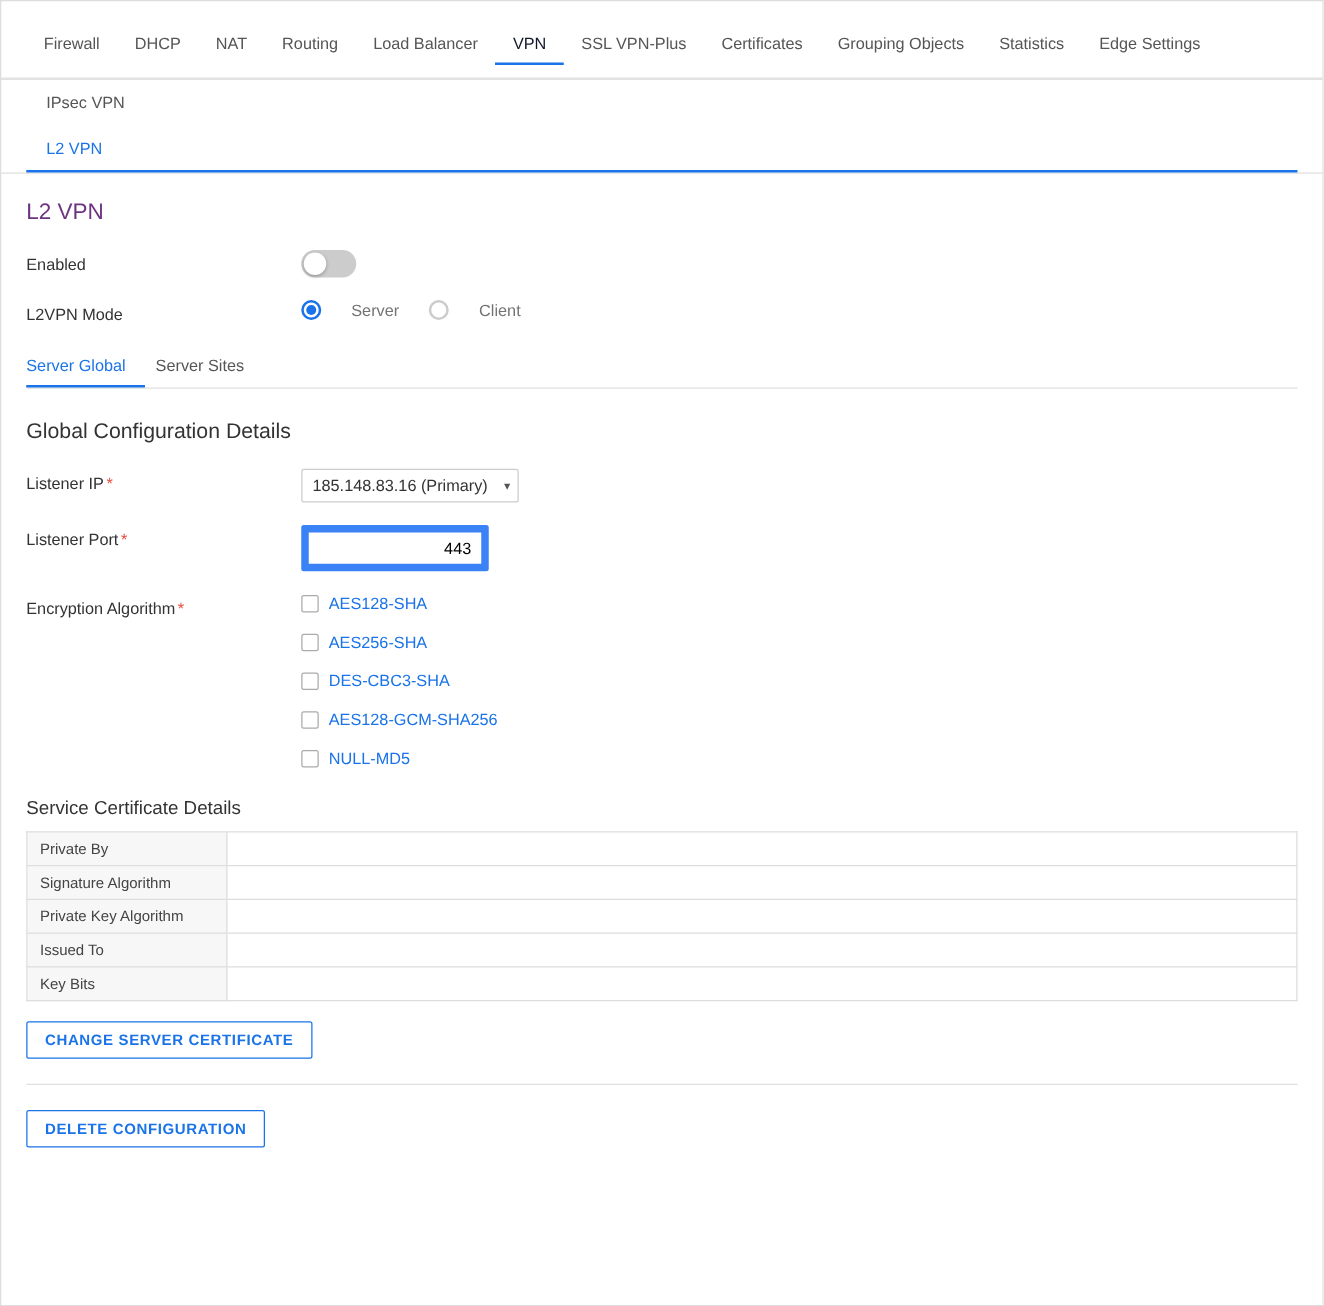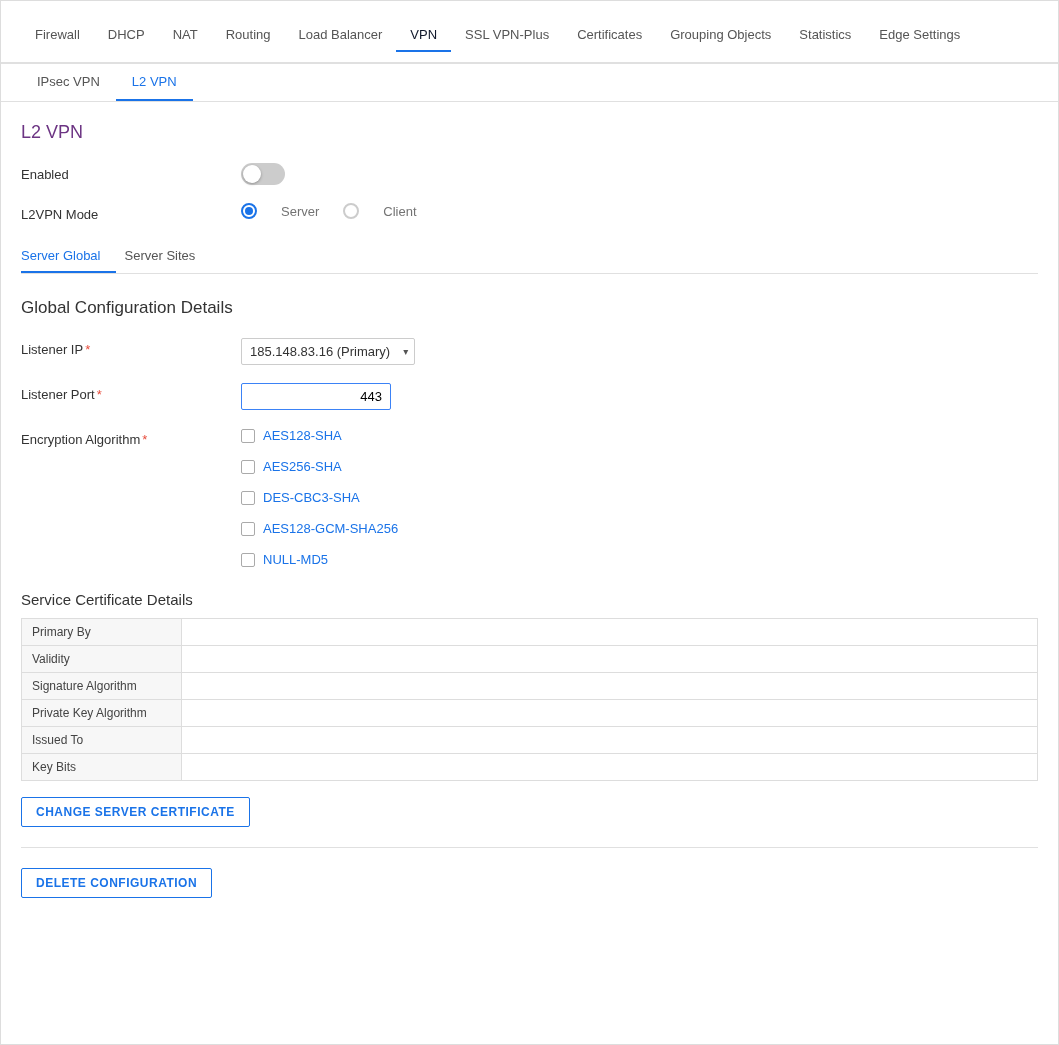--- a/index.html
+++ b/index.html
@@ -45,20 +45,21 @@
     .nav-tab-top.active {
       color: #0f172a;
       border-bottom: 2px solid #1a73e8;
       font-weight: 500;
     }
     .sub-nav {
       display: flex;
       gap: 0;
       padding: 0 20px;
       border-bottom: 1px solid #e0e0e0;
+      flex-direction: column;
     }
     .sub-nav-tab {
       padding: 10px 16px;
       cursor: pointer;
       color: #555;
       font-size: 13px;
       border-bottom: 2px solid transparent;
     }
     .sub-nav-tab.active {
       color: #1a73e8;
@@ -191,21 +192,21 @@
     }
     .select-dropdown::after {
       content: '▾';
       font-size: 10px;
       color: #555;
       position: absolute;
       right: 6px;
     }
     
     .text-input {
-      border: 1px solid #3b82f6;
+      border: 6px solid #3b82f6;
       border-radius: 2px;
       padding: 5px 8px;
       font-size: 13px;
       width: 150px;
       text-align: right;
     }
     
     .checkbox-group {
       display: flex;
       flex-direction: column;
@@ -391,25 +392,21 @@
           </div>
         </div>
       </div>
     </div>
 
     <div style="margin-top: 24px;">
       <h3 class="cert-section-title">Service Certificate Details</h3>
       <table class="cert-table">
         <tbody>
           <tr>
-            <td>Primary By</td>
-            <td></td>
-          </tr>
-          <tr>
-            <td>Validity</td>
+            <td>Private By</td>
             <td></td>
           </tr>
           <tr>
             <td>Signature Algorithm</td>
             <td></td>
           </tr>
           <tr>
             <td>Private Key Algorithm</td>
             <td></td>
           </tr>

